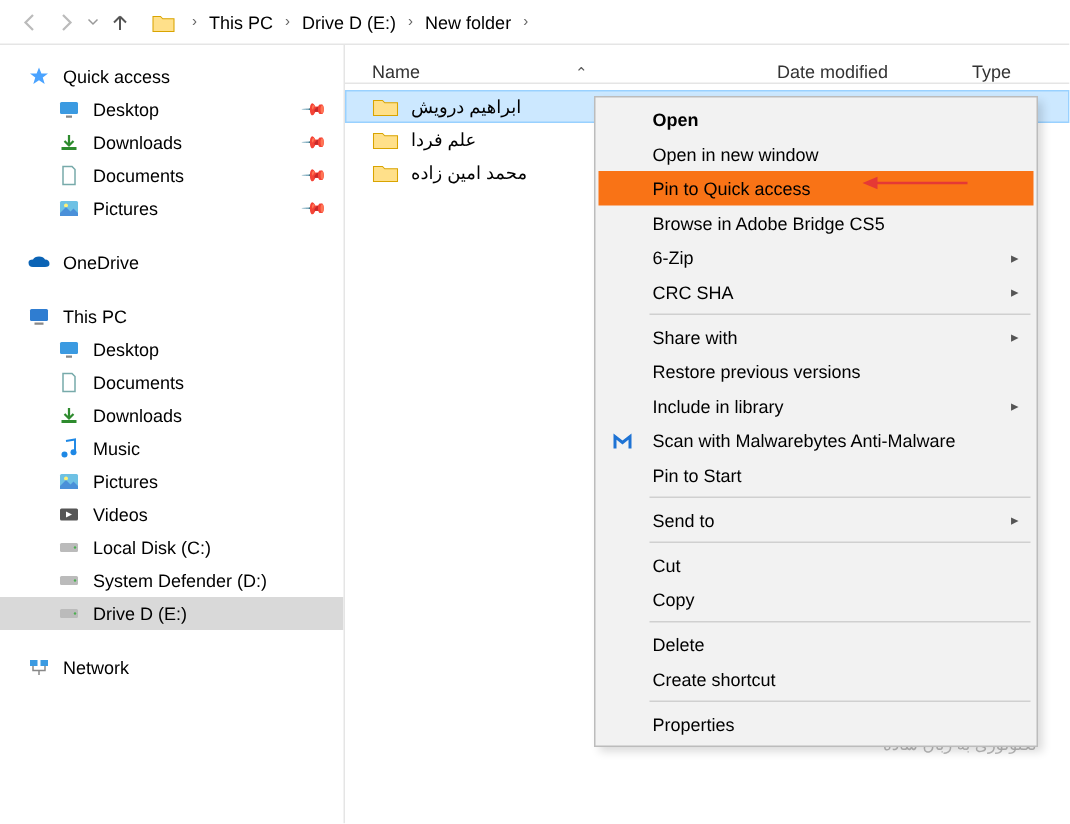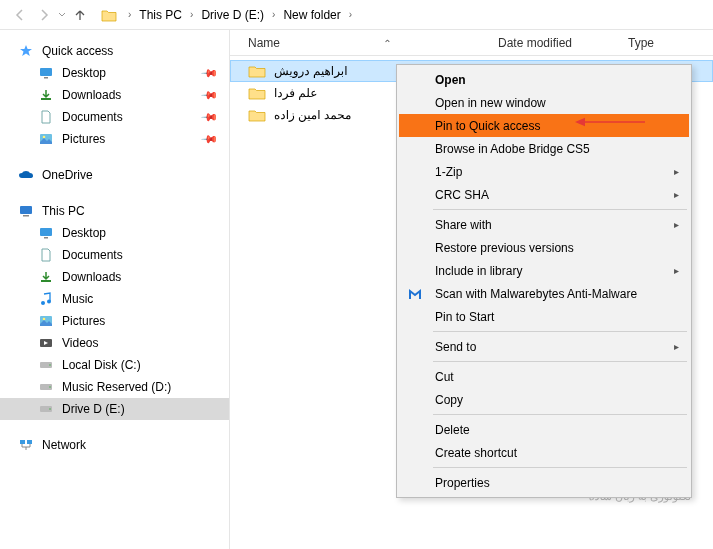--- a/index.html
+++ b/index.html
@@ -72,27 +72,27 @@
   }
   
   .content {
     flex:1;
     position:relative;
   }
   .col-headers {
     display:flex;
     height: 26px;
     border-bottom: 1px solid #e5e5e5;
-    align-items:center;
+    align-items:flex-end;
     color:#333;
     padding-left: 18px;
   }
   .col-name { width: 250px; position:relative;}
   .col-sort { margin-left:100px; color:#555; font-size:10px;}
-  .col-date { width: 130px; }
+  .col-date { width: 130px; margin-left: 20px; }
   .col-type { }
   .file-list { padding-top:4px; }
   .file-row {
     display:flex; align-items:center;
     height: 22px;
     padding-left: 18px;
   }
   .file-row.selected { background:#cce8ff; border:1px solid #99d1ff; padding-left:17px;height:22px;}
   .folder-icon {
     width:18px;height:14px;
@@ -329,21 +329,21 @@
           </span>
           <span>Local Disk (C:)</span>
         </div>
       <div class="side-item child">
           <span class="side-icon">
             <svg width="14" height="10" viewBox="0 0 14 10">
               <rect x="1" y="2" width="12" height="6" fill="#bbb" rx="1"></rect>
               <circle cx="11" cy="5" r="0.8" fill="#4caf50"></circle>
             </svg>
           </span>
-          <span>Music Reserved (D:)</span>
+          <span>System Defender (D:)</span>
         </div>
       <div class="side-item child selected">
           <span class="side-icon">
             <svg width="14" height="10" viewBox="0 0 14 10">
               <rect x="1" y="2" width="12" height="6" fill="#bbb" rx="1"></rect>
               <circle cx="11" cy="5" r="0.8" fill="#4caf50"></circle>
             </svg>
           </span>
           <span>Drive D (E:)</span>
         </div>
@@ -413,21 +413,21 @@
   <div class="cm-item">
       <span>Open in new window</span>
     </div>
   <div class="cm-item hl">
       <span>Pin to Quick access</span>
     </div>
   <div class="cm-item">
       <span>Browse in Adobe Bridge CS5</span>
     </div>
   <div class="cm-item">
-      <span>1-Zip</span>
+      <span>6-Zip</span>
       <span class="cm-arrow">▸</span>
     </div>
   <div class="cm-item">
       <span>CRC SHA</span>
       <span class="cm-arrow">▸</span>
     </div>
   <div class="cm-sep"></div>
   <div class="cm-item">
       <span>Share with</span>
       <span class="cm-arrow">▸</span>

